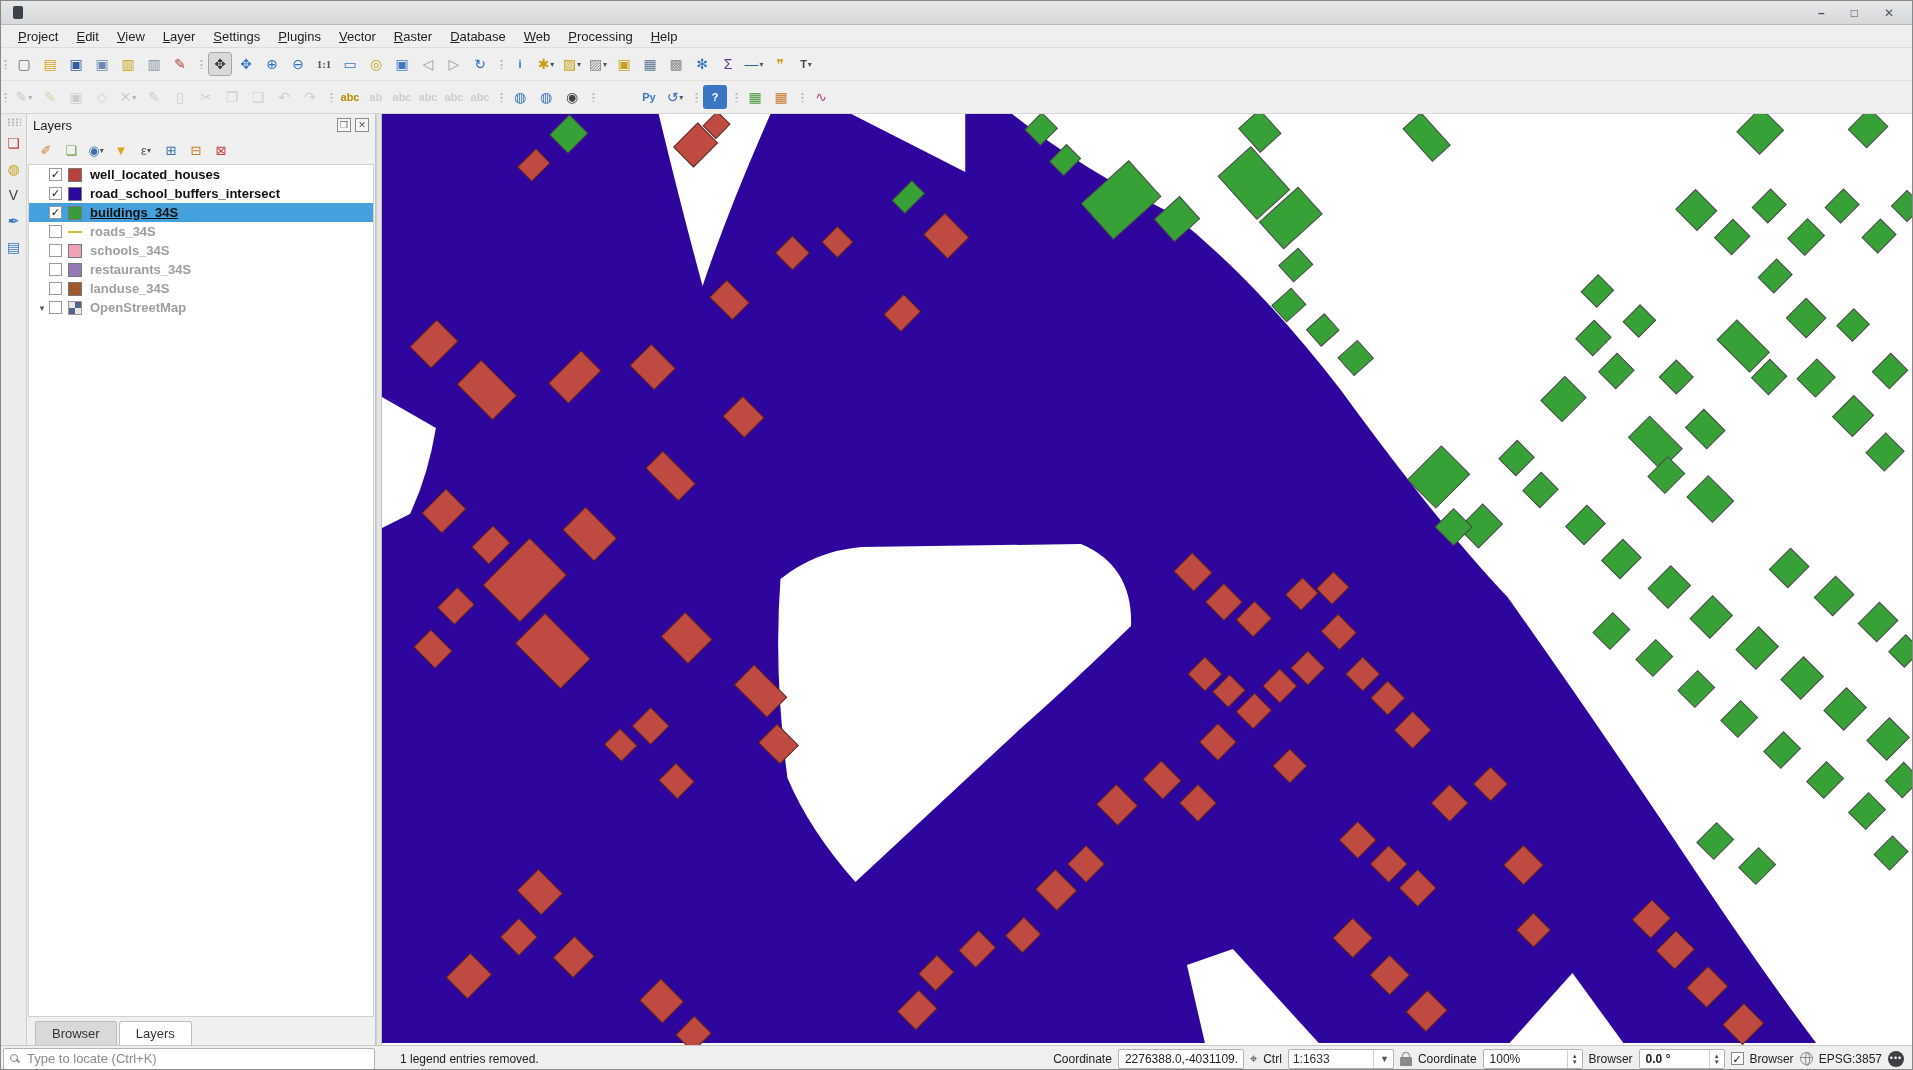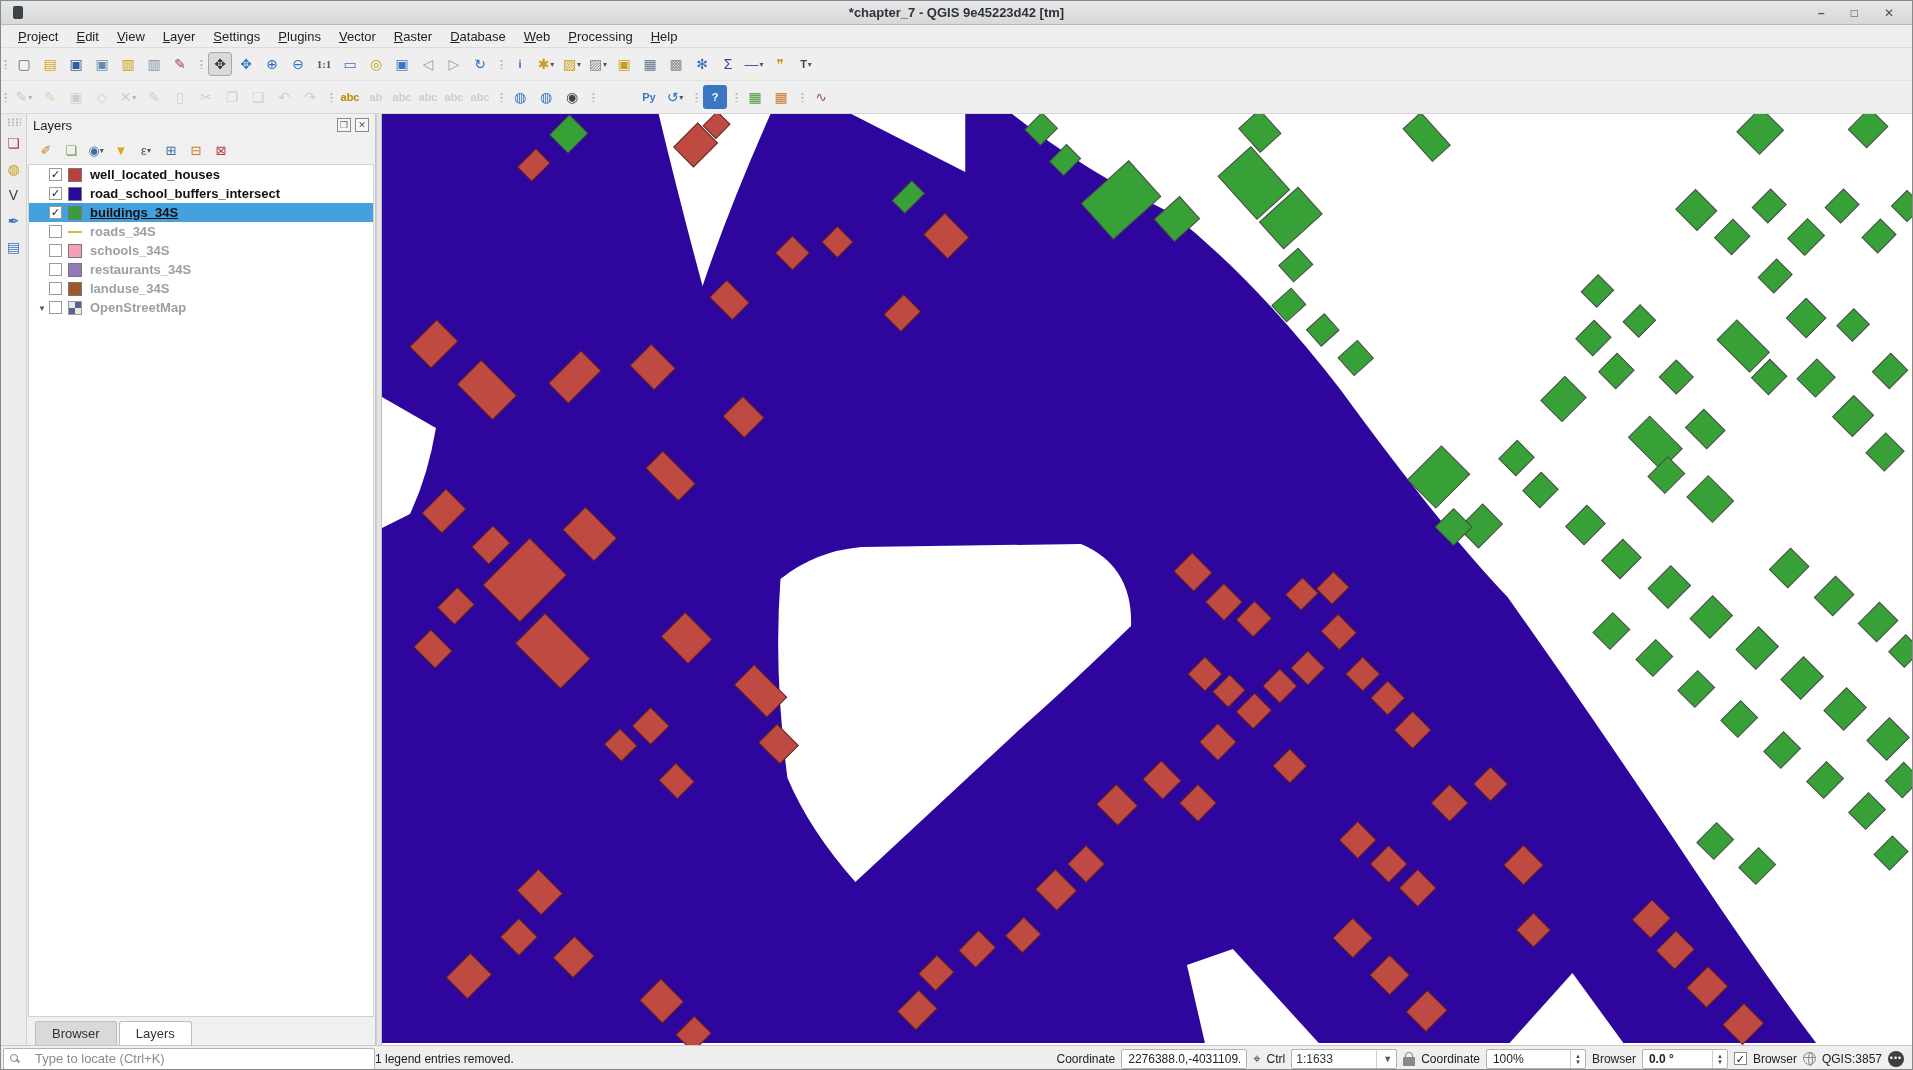--- a/index.html
+++ b/index.html
@@ -73,23 +73,23 @@
   #map svg{position:absolute;inset:0;width:100%;height:100%;}
 
   
   #statusbar{position:absolute;left:0;top:1044px;width:100%;height:26px;background:#efefef;
     border-top:1px solid #c9c9c9;display:flex;align-items:center;font-size:12px;color:#333;}
   .locator{width:372px;height:22px;margin-left:2px;border:1px solid #b3b3b3;border-radius:2px;background:#fff;
     display:flex;align-items:center;padding:0 6px;}
   .mag{width:9px;height:9px;position:relative;margin-right:6px;flex:none;}
   .mag::before{content:"";position:absolute;left:0;top:0;width:6px;height:6px;border:1.5px solid #8a8a8a;border-radius:50%;}
   .mag::after{content:"";position:absolute;left:6px;top:6px;width:4px;height:1.5px;background:#8a8a8a;transform:rotate(45deg);}
-  .locator input{border:none;outline:none;width:100%;font-size:13px;color:#a21caf;background:transparent;margin-left:8px;}
+  .locator input{border:none;outline:none;width:100%;font-size:13px;color:#a21caf;background:transparent;}
   .locator input::placeholder{color:#8a8a8a;}
-  .sb-msg{margin-left:0;font-size:12px;color:#222;}
+  .sb-msg{margin-left:25px;font-size:12px;color:#222;}
   .sb-right{margin-left:auto;display:flex;align-items:center;gap:6px;padding-right:8px;}
   .sb-label{font-size:12px;color:#222;}
   .sb-field{height:20px;border:1px solid #b3b3b3;border-radius:2px;background:#fff;font-size:12px;
     display:flex;align-items:center;padding:0 4px;}
   .sb-field input{border:none;outline:none;font-size:12px;width:100%;background:transparent;color:#222;}
   .combo{width:106px;justify-content:space-between;}
   .combo .dd{font-size:9px;color:#555;border-left:1px solid #cfcfcf;padding-left:6px;height:100%;display:flex;align-items:center;}
   .spin{width:100px;justify-content:space-between;padding-right:0;}
   .spin .arrows{display:flex;flex-direction:column;border-left:1px solid #cfcfcf;height:100%;justify-content:center;padding:0 4px;}
   .spin .arrows span{font-size:6px;line-height:6px;color:#444;}
@@ -102,21 +102,20 @@
   .bubble{width:16px;height:16px;border-radius:50%;background:#3c4043;color:#fff;font-size:9px;line-height:15px;text-align:center;letter-spacing:1px;}
   .extents{font-size:13px;color:#444;}
 </style>
 </head>
 <body>
 
 <div id="app">
 
   <div class="titlebar">
     <div class="appicon"></div>
-    <div class="wtitle">*chapter_7 - QGIS 9e45223d42 [tm]</div>
     <div class="wctrls">
       <span class="wbtn">–</span>
       <span class="wbtn">□</span>
       <span class="wbtn">✕</span>
     </div>
   </div>
 
   <div class="menubar" id="menubar">
       <span class="menu-item"><u>P</u>roject</span>
       <span class="menu-item"><u>E</u>dit</span>
@@ -488,17 +487,17 @@
       <div class="sb-field spin" style="width:86px">
         <input style="width: 52px; font-weight: bold;" value="0.0 °">
         <span class="arrows">
             <span>▲</span>
             <span>▼</span>
           </span>
       </div>
       <span class="sb-check">✓</span>
       <span class="sb-label">Browser</span>
       <span class="globe"></span>
-      <span class="sb-label" style="font-weight:normal">QGIS:3857</span>
+      <span class="sb-label" style="font-weight:normal">EPSG:3857</span>
       <span class="bubble">•••</span>
     </div>
   </div>
 </div>
 
 </body></html>

